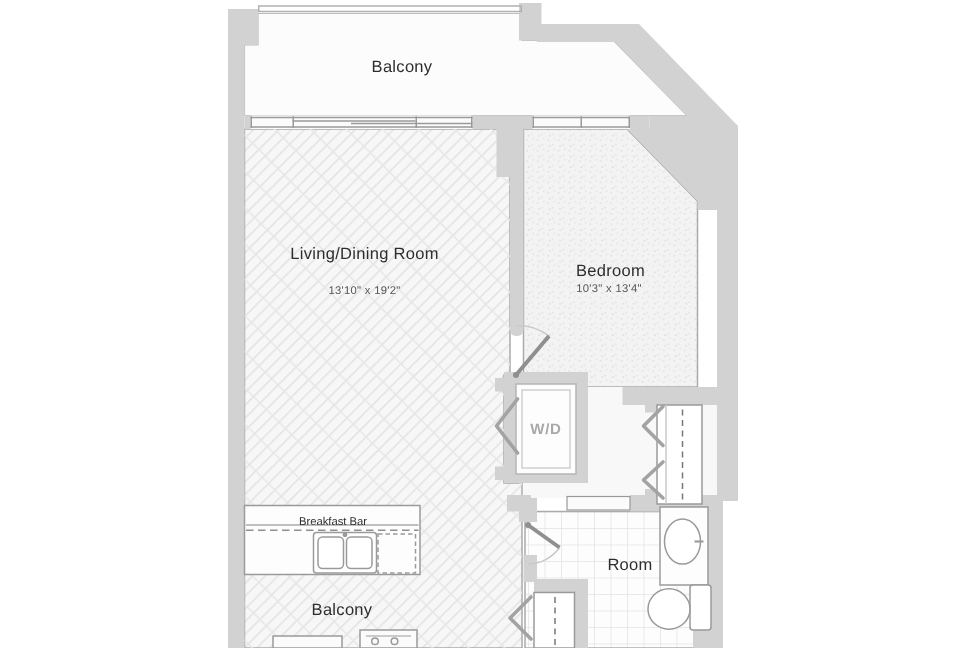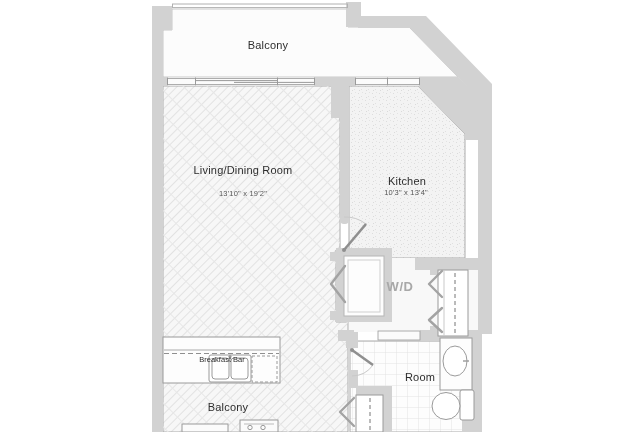--- a/index.html
+++ b/index.html
@@ -16,30 +16,30 @@
     transform:translate(-50%,-50%);
     color:#2d2d2d;
     white-space:nowrap;
     text-align:center;
     line-height:1.15;
   }
   .lbl.room{font-size:11px;letter-spacing:.2px;}
   .lbl.dims{font-size:7.5px;color:#555555;letter-spacing:.2px;}
   .lbl.small{font-size:7.5px;}
   .lbl.wrap{white-space:normal;width:58px;font-size:10.5px;line-height:13px;}
-  .lbl.wd{font-size:13px;font-weight:bold;color:#a8a8a8;letter-spacing:.5px;margin-left:36px;}
+  .lbl.wd{font-size:10px;font-weight:bold;color:#a8a8a8;letter-spacing:.5px;}
   #lbl-balcony{left:268px;top:45px;}
   #lbl-living{left:243px;top:170px;}
   #lbl-living-dims{left:243px;top:194px;}
   #lbl-bedroom{left:407px;top:181px;}
   #lbl-bedroom-dims{left:406px;top:193px;}
   #lbl-walkthrough{left:411px;top:306px;}
   #lbl-bath{left:420px;top:377px;}
   #lbl-kitchen{left:228px;top:407px;}
-  #lbl-breakfast{left:222px;top:360px;}
+  #lbl-breakfast{left:222px;top:348px;}
   #lbl-wd{left:364px;top:287px;}
 </style>
 </head>
 <body>
 
 <div class="stage">
 
 <svg width="640" height="432" viewBox="0 0 640 432">
   <defs>
     <pattern id="hatchA" width="6" height="6" patternUnits="userSpaceOnUse" patternTransform="rotate(45)">
@@ -199,20 +199,20 @@
       <polyline points="442,271 429,284 442,297"></polyline>
       <polyline points="442,308 429,320 442,332"></polyline>
       <polyline points="354,398 340,412 354,426"></polyline>
     </g>
   </g>
 </svg>
 
   <div class="lbl room" id="lbl-balcony">Balcony</div>
   <div class="lbl room" id="lbl-living">Living/Dining Room</div>
   <div class="lbl dims" id="lbl-living-dims">13'10" x 19'2"</div>
-  <div class="lbl room" id="lbl-bedroom">Kitchen</div>
+  <div class="lbl room" id="lbl-bedroom">Bedroom</div>
   <div class="lbl dims" id="lbl-bedroom-dims">10'3" x 13'4"</div>
   <div class="lbl room" id="lbl-bath">Room</div>
   <div class="lbl room" id="lbl-kitchen">Balcony</div>
   <div class="lbl small" id="lbl-breakfast">Breakfast Bar</div>
   <div class="lbl wd" id="lbl-wd">W/D</div>
 
 </div>
 
 </body></html>

